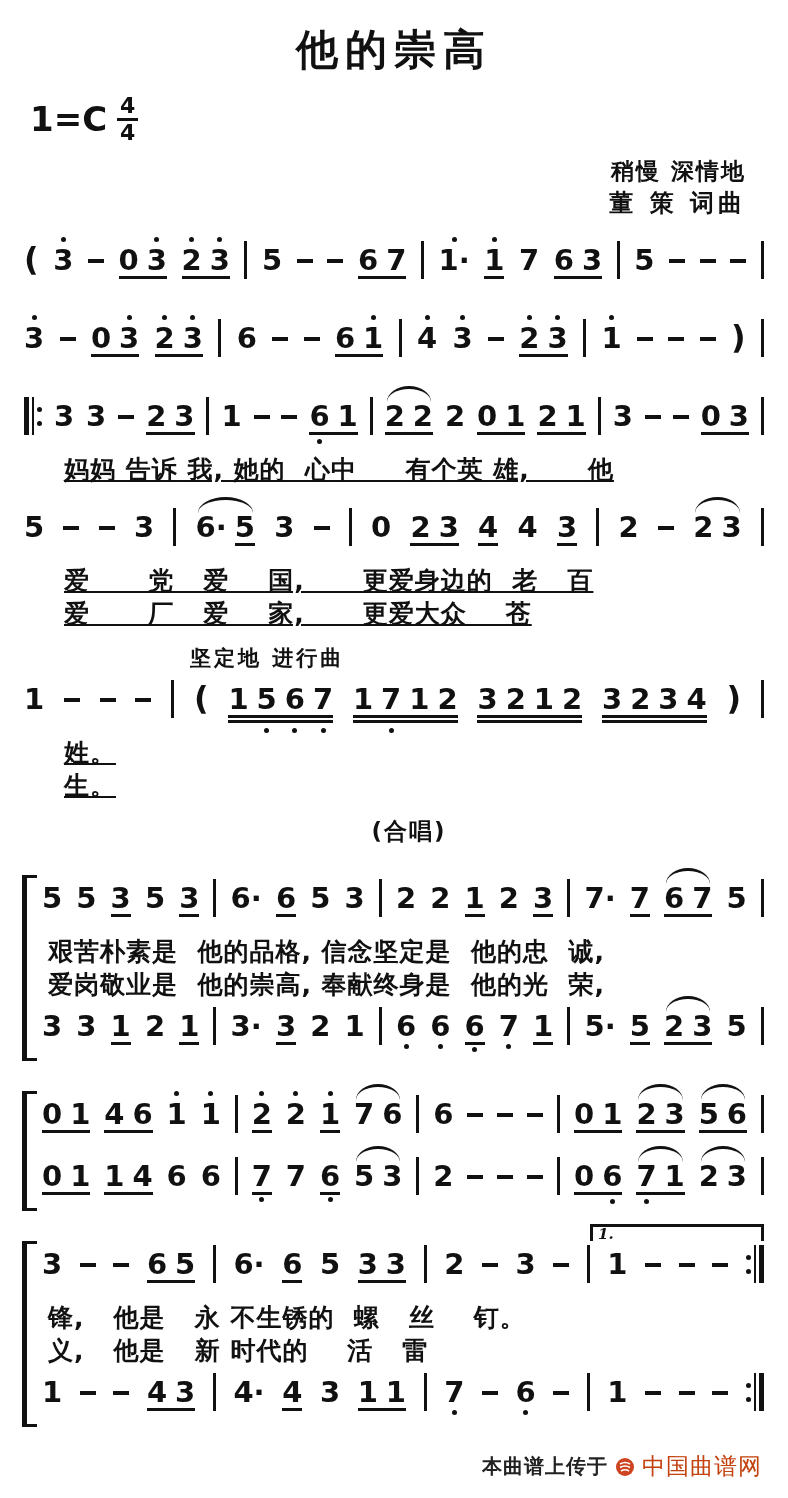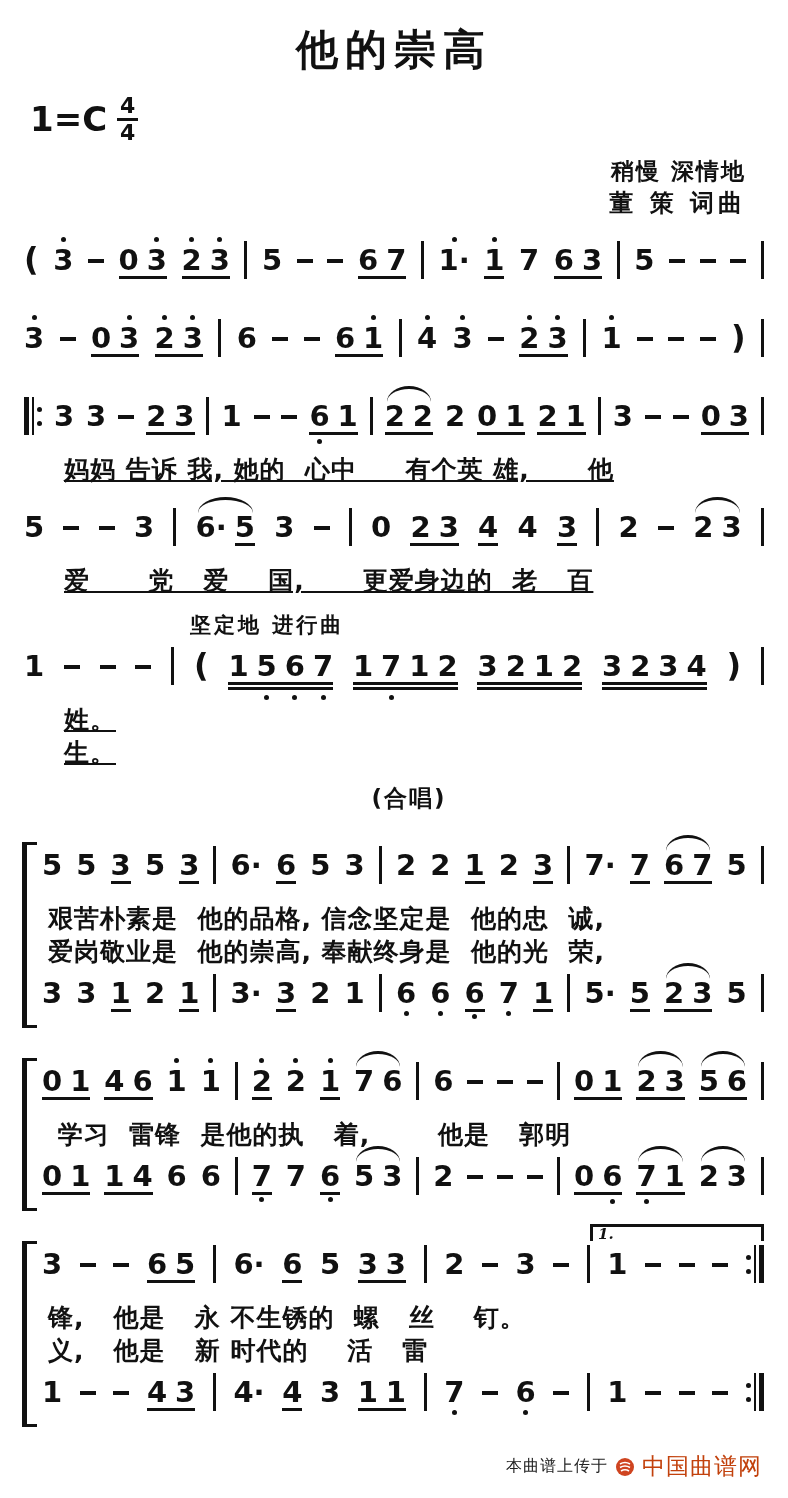--- a/index.html
+++ b/index.html
@@ -54,21 +54,21 @@
   .system::before{content:'';position:absolute;left:0;top:2px;bottom:2px;width:10px;
     border-left:5px solid #111;border-top:3px solid #111;border-bottom:3px solid #111;}
   .system .lyr{margin-left:8px;}
   .uppwrap{position:relative;}
   .volta{position:absolute;top:-15px;right:2px;width:168px;height:14px;
     border-top:3px solid #111;border-left:3px solid #111;border-right:3px solid #111;}
   .volta span{display:block;font-size:15px;font-weight:700;font-family:"DejaVu Serif","Liberation Serif",serif;
     font-style:italic;padding:0 0 0 5px;line-height:15px;}
   
   .footer{position:absolute;right:26px;bottom:16px;display:flex;align-items:center;gap:7px;}
-  .upnote{font-size:16px;font-weight:400;color:#222;letter-spacing:1px;}
+  .upnote{font-size:20px;font-weight:700;color:#222;letter-spacing:1px;}
   .sitename{font-size:23px;font-weight:400;color:#c2410c;letter-spacing:1px;}
 </style>
 </head>
 <body>
 
 <div class="title">他的崇高</div>
 
 <div class="keyrow">
   <span class="keyprefix">1=C</span>
   <span class="meter">
@@ -502,20 +502,21 @@
           <span class="note">
             <span class="hdots"></span>
             <span class="num">3</span>
             <span class="ldots"></span>
           </span>
           <i class="arc"></i>
         </span>
         <span class="barline"></span>
       </div>
       <div class="lyr">爱      党   爱    国,      更爱身边的  老   百</div>
+      <div class="lyr">爱      厂   爱    家,      更爱大众    苍</div>
     </div>
     <div class="lineblock hasannot">
       <div class="annot">坚定地 进行曲</div>
       <div class="mline">
         <span class="note">
           <span class="hdots"></span>
           <span class="num">1</span>
           <span class="ldots"></span>
         </span>
         <span class="dash"></span>
@@ -974,21 +975,20 @@
             <span class="note">
               <span class="hdots"></span>
               <span class="num">6</span>
               <span class="ldots"></span>
             </span>
             <i class="arc"></i>
           </span>
           <span class="barline"></span>
         </div>
       </div>
-      <div class="lyr"> 学习  雷锋  是他的执   着,       他是   郭明</div>
       <div class="lowwrap">
         <div class="mline">
           <span class="grp gu1">
             <span class="note">
               <span class="hdots"></span>
               <span class="num">0</span>
               <span class="ldots"></span>
             </span>
             <span class="note">
               <span class="hdots"></span>

